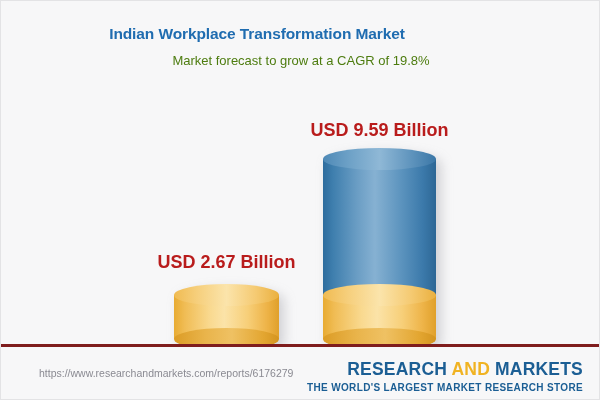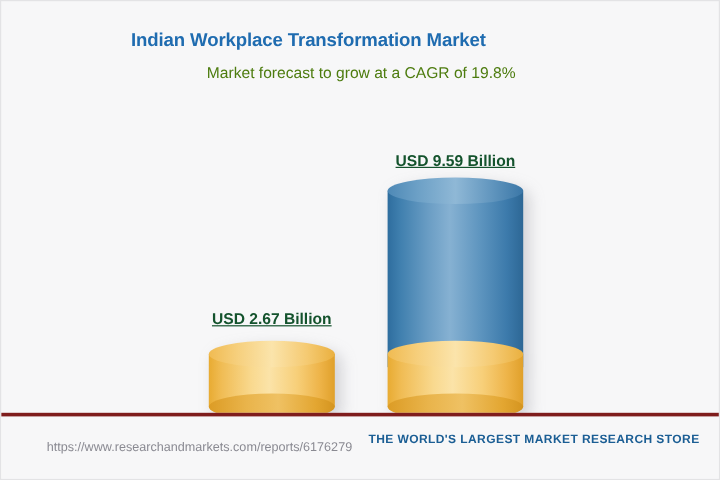--- a/index.html
+++ b/index.html
@@ -35,23 +35,22 @@
   #plot { position:absolute; left:0; top:80px; width:600px; height:258px; }
 
   .bar-group { position:absolute; bottom:0; }
   .bar-group.g2025 { left:173px; width:105px; }
   .bar-group.g2034 { left:322px; width:113px; }
 
   
   .value-label {
     position:absolute; left:-30px; width:165px;
     text-align:center;
-    font-size:13px; font-weight:bold; color:#14532d;
+    font-size:18px; font-weight:bold; color:#b91c1c;
     white-space:nowrap;
-    text-decoration:underline;
   }
   .g2025 .value-label { bottom:66px; }
   .g2034 .value-label { bottom:198px; left:-26px; }
 
   
   .cat-label {
     position:absolute; left:-30px; width:165px;
     text-align:center;
     font-size:13.5px; color:#303036;
     bottom:-31px;
@@ -166,17 +165,22 @@
 
       <div class="cat-label">2034</div>
     </div>
 
   </div>
 
   <div id="footer">
     <div id="source-url">https://www.researchandmarkets.com/reports/6176279</div>
 
     <div id="logo">
+      <div id="logo-wordmark">
+        <span class="w-blue">RESEARCH</span>
+        <span class="w-gold">AND</span>
+        <span class="w-blue">MARKETS</span>
+      </div>
       <div id="logo-tagline">THE WORLD'S LARGEST MARKET RESEARCH STORE</div>
     </div>
   </div>
 
 </div>
 
 </body></html>

